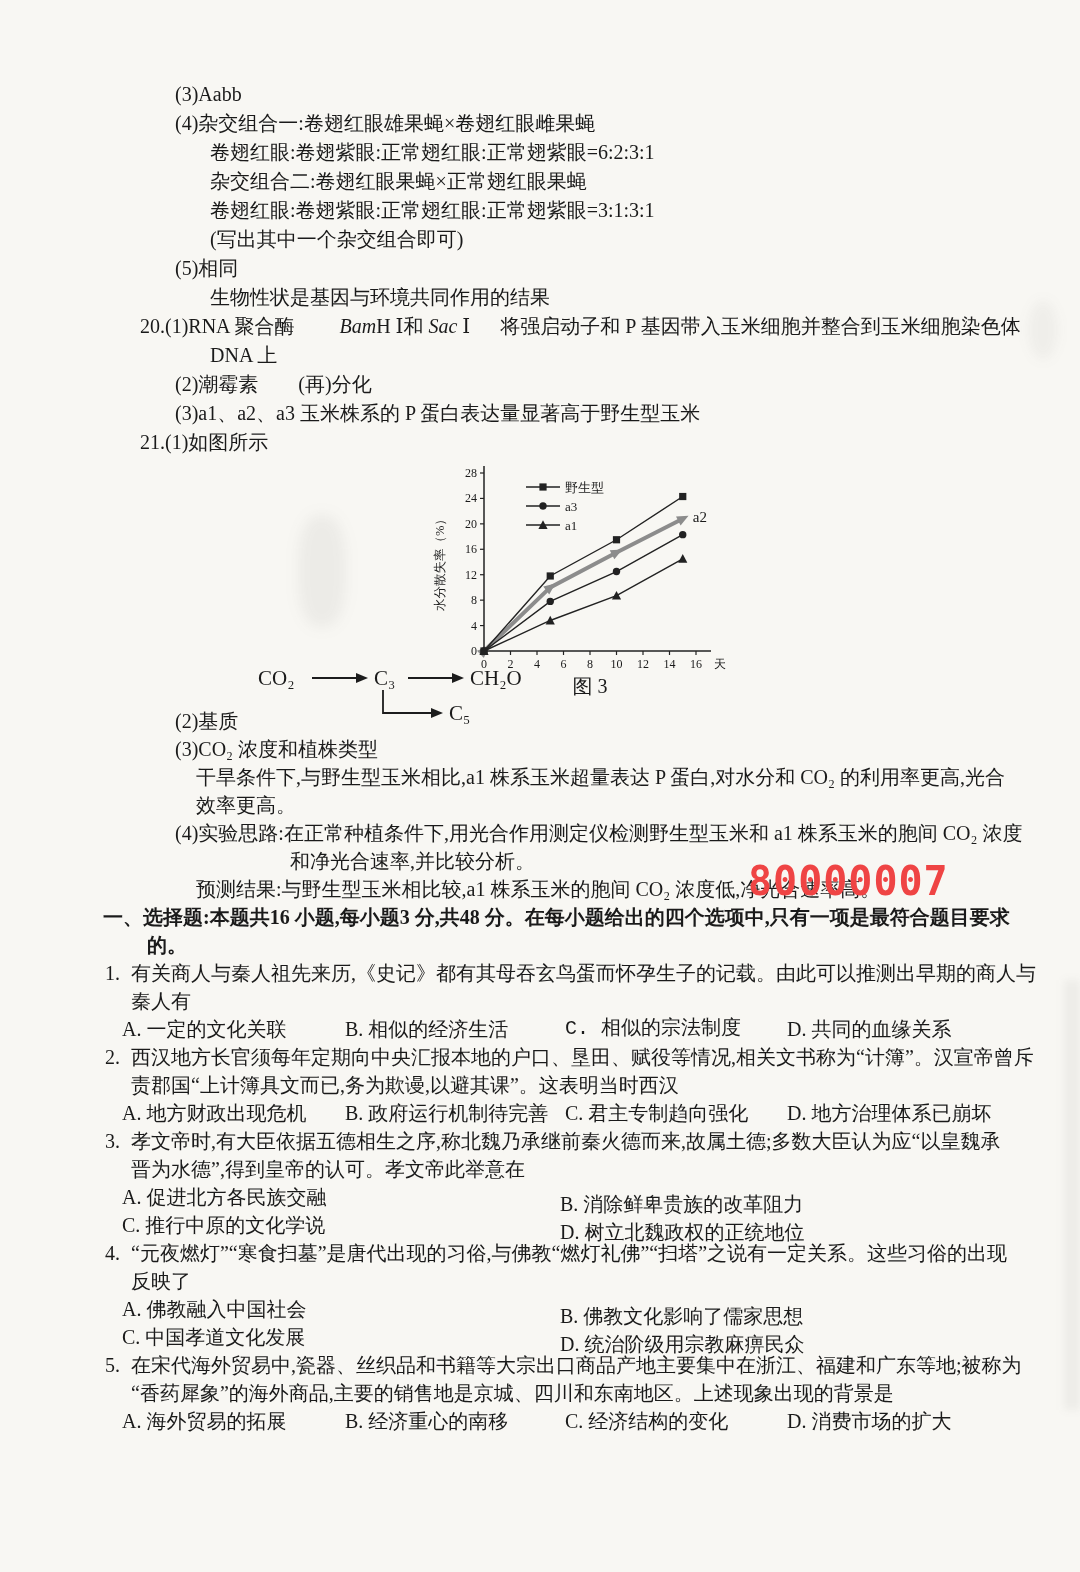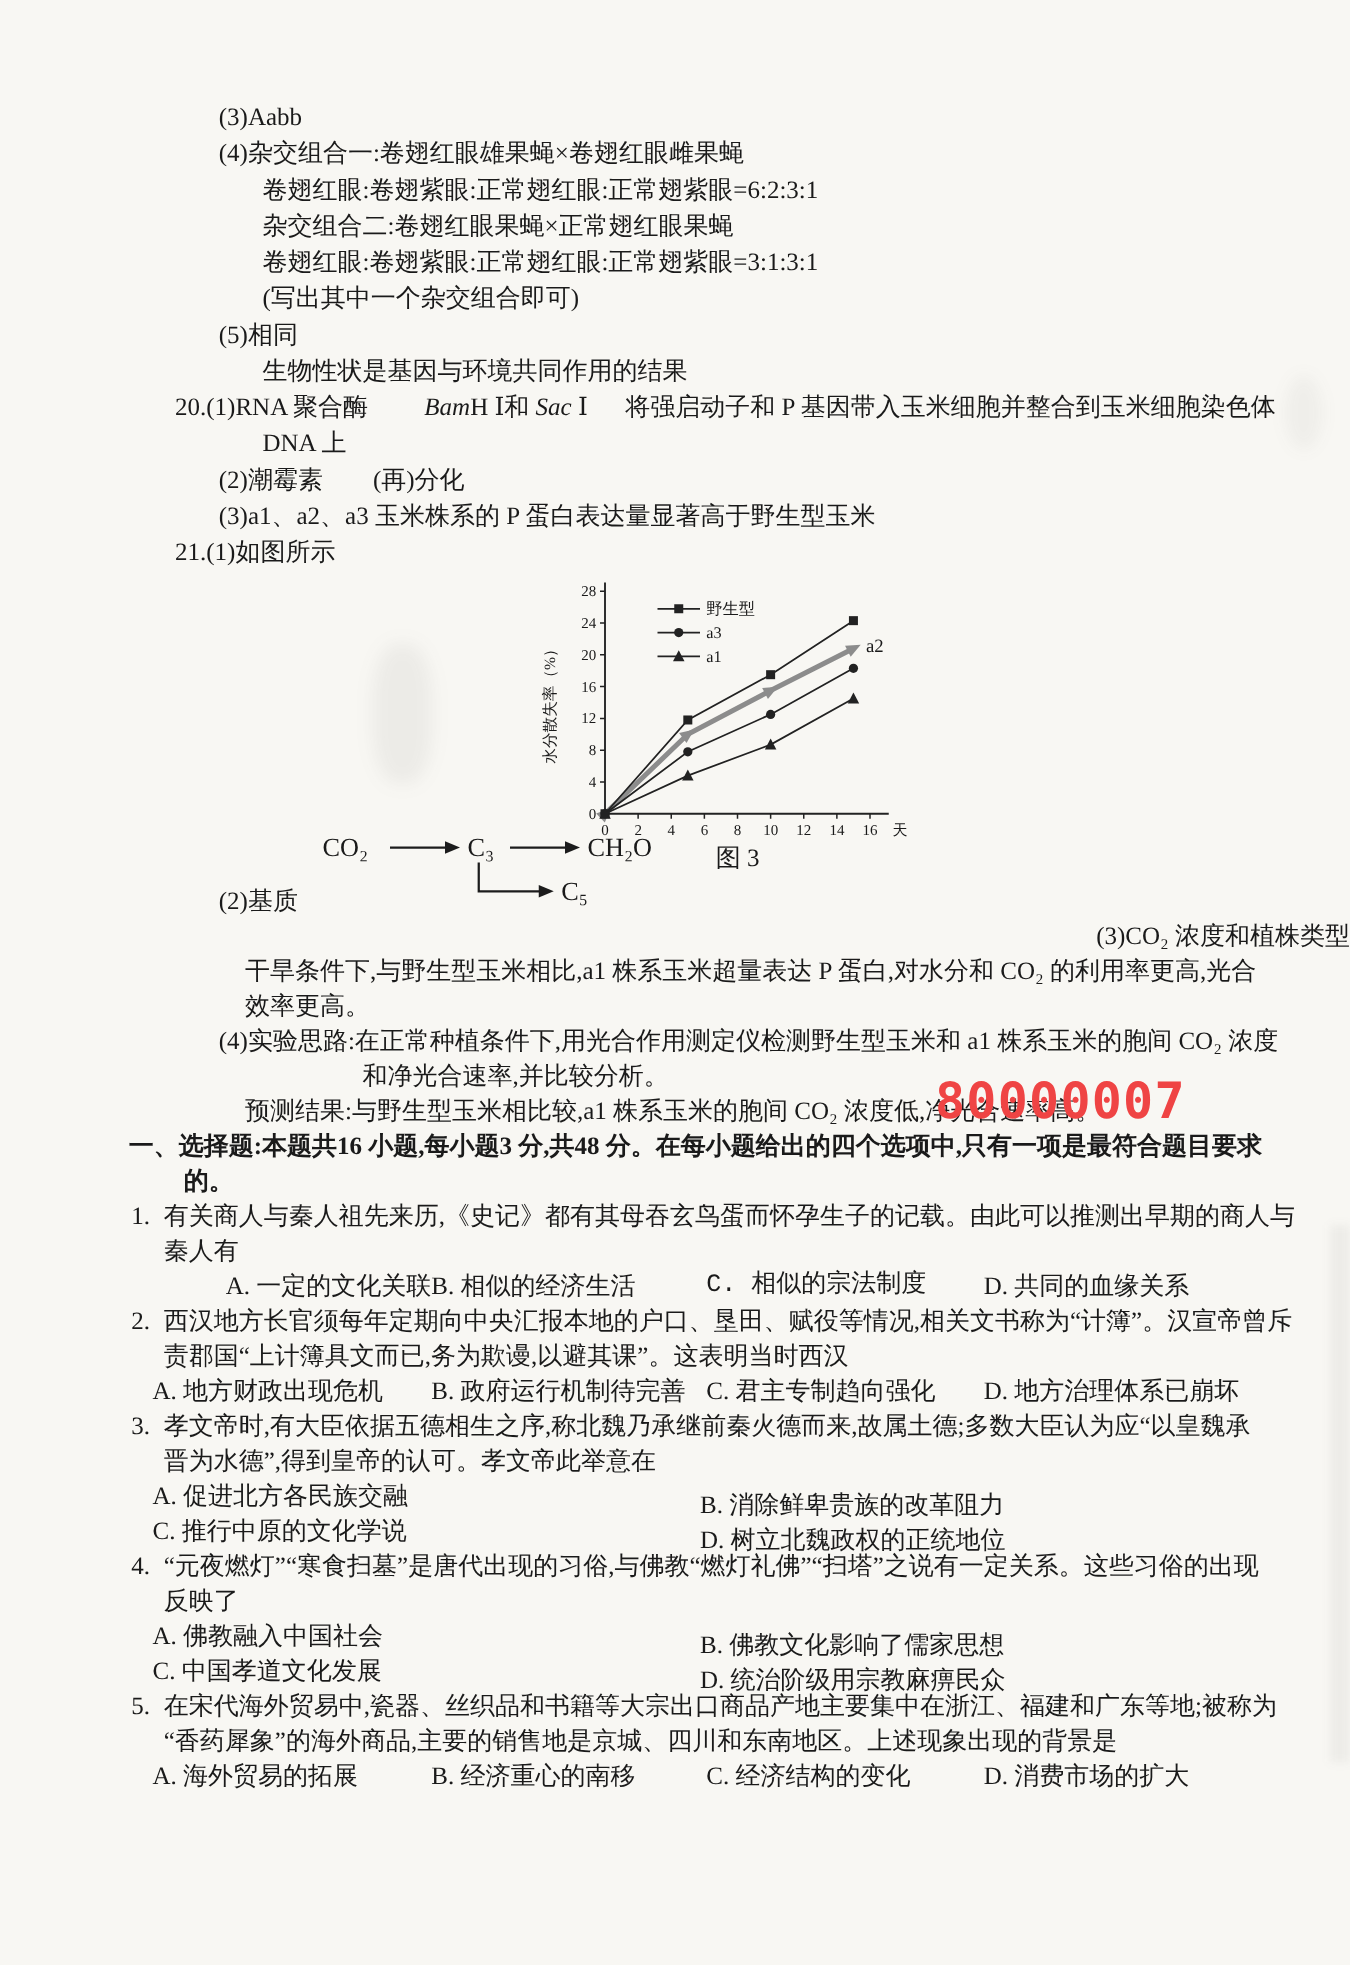--- a/index.html
+++ b/index.html
@@ -154,38 +154,38 @@
         <line x1="152" y1="17" x2="197" y2="17" stroke="#1c1c1c" stroke-width="1.8"></line>
         <path d="M208,17 L196,12 L196,22 Z" fill="#1c1c1c"></path>
         <text x="214" y="24" font-size="21">CH₂O</text>
         <path d="M127,29 L127,52 L176,52" fill="none" stroke="#1c1c1c" stroke-width="1.8"></path>
         <path d="M187,52 L175,47 L175,57 Z" fill="#1c1c1c"></path>
         <text x="193" y="59" font-size="21">C₅</text>
       </svg>
     </div>
 
     <div class="ln x175" style="margin-top:8px;line-height:28px;">(2)基质</div>
-    <div class="ln x175" style="line-height:28px;text-align:right;">(3)CO₂ 浓度和植株类型</div>
+    <div class="ln x175" style="line-height:28px;">(3)CO₂ 浓度和植株类型</div>
     <div class="ln x196" style="line-height:28px;">干旱条件下,与野生型玉米相比,a1 株系玉米超量表达 P 蛋白,对水分和 CO₂ 的利用率更高,光合</div>
     <div class="ln x196" style="line-height:28px;">效率更高。</div>
     <div class="ln x175" style="line-height:28px;">(4)实验思路:在正常种植条件下,用光合作用测定仪检测野生型玉米和 a1 株系玉米的胞间 CO₂ 浓度</div>
     <div class="ln x290" style="line-height:28px;">和净光合速率,并比较分析。</div>
     <div class="ln x196" style="line-height:28px;">预测结果:与野生型玉米相比较,a1 株系玉米的胞间 CO₂ 浓度低,净光合速率高。</div>
   </div>
 
   <div class="stamp">80000007</div>
 
   <div>
     <div class="sec-hd sec-hd-1">一、选择题:本题共16 小题,每小题3 分,共48 分。在每小题给出的四个选项中,只有一项是最符合题目要求</div>
     <div class="sec-hd sec-hd-2">的。</div>
     <div>
         <div class="question">
           <div class="stem"><span class="qnum">1.</span>有关商人与秦人祖先来历,《史记》都有其母吞玄鸟蛋而怀孕生子的记载。由此可以推测出早期的商人与<br>秦人有</div>
           <div class="opt-row">
-            <span class="opt" style="width: 223px; text-align: right;">A. 一定的文化关联</span>
+            <span class="opt" style="width: 223px;">A. 一定的文化关联</span>
             <span class="opt" style="width: 220px;">B. 相似的经济生活</span>
             <span class="opt" style="width: 222px; font-family: Liberation Mono, monospace;">C. 相似的宗法制度</span>
             <span class="opt">D. 共同的血缘关系</span>
           </div>
         </div>
         <div class="question">
           <div class="stem"><span class="qnum">2.</span>西汉地方长官须每年定期向中央汇报本地的户口、垦田、赋役等情况,相关文书称为“计簿”。汉宣帝曾斥<br>责郡国“上计簿具文而已,务为欺谩,以避其课”。这表明当时西汉</div>
           <div class="opt-row">
             <span class="opt" style="width: 223px;">A. 地方财政出现危机</span>
             <span class="opt" style="width: 220px;">B. 政府运行机制待完善</span>

